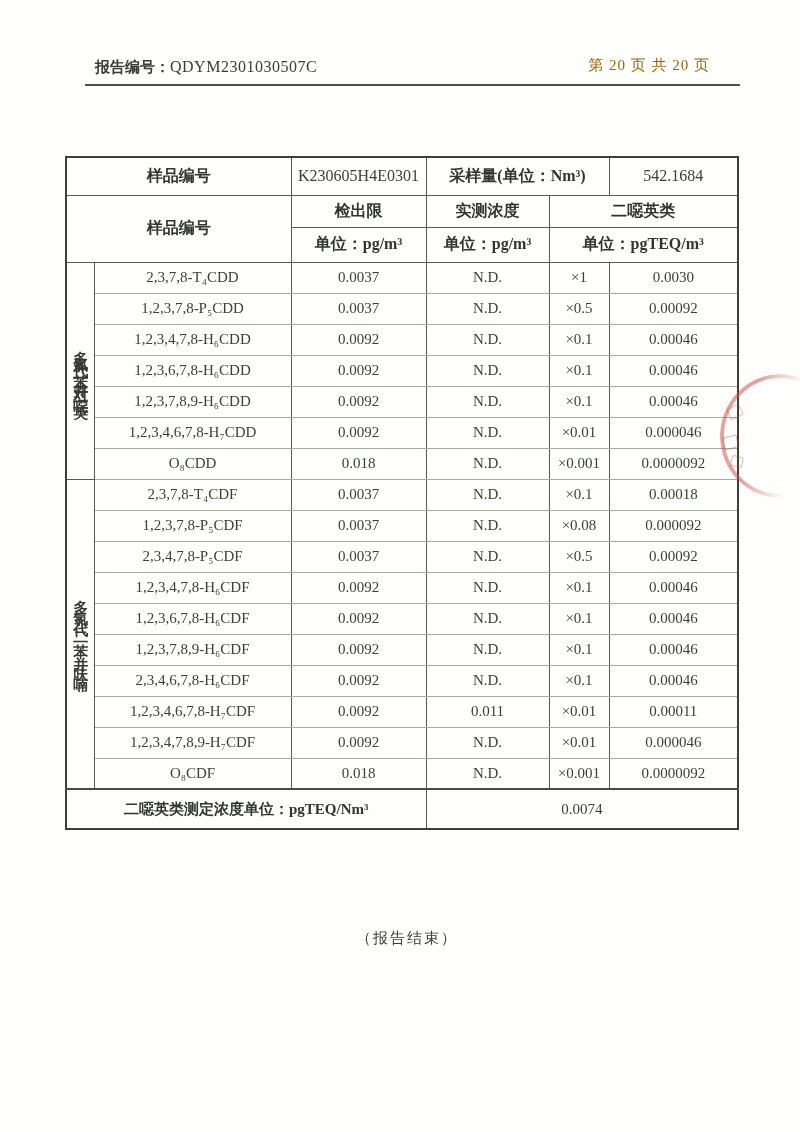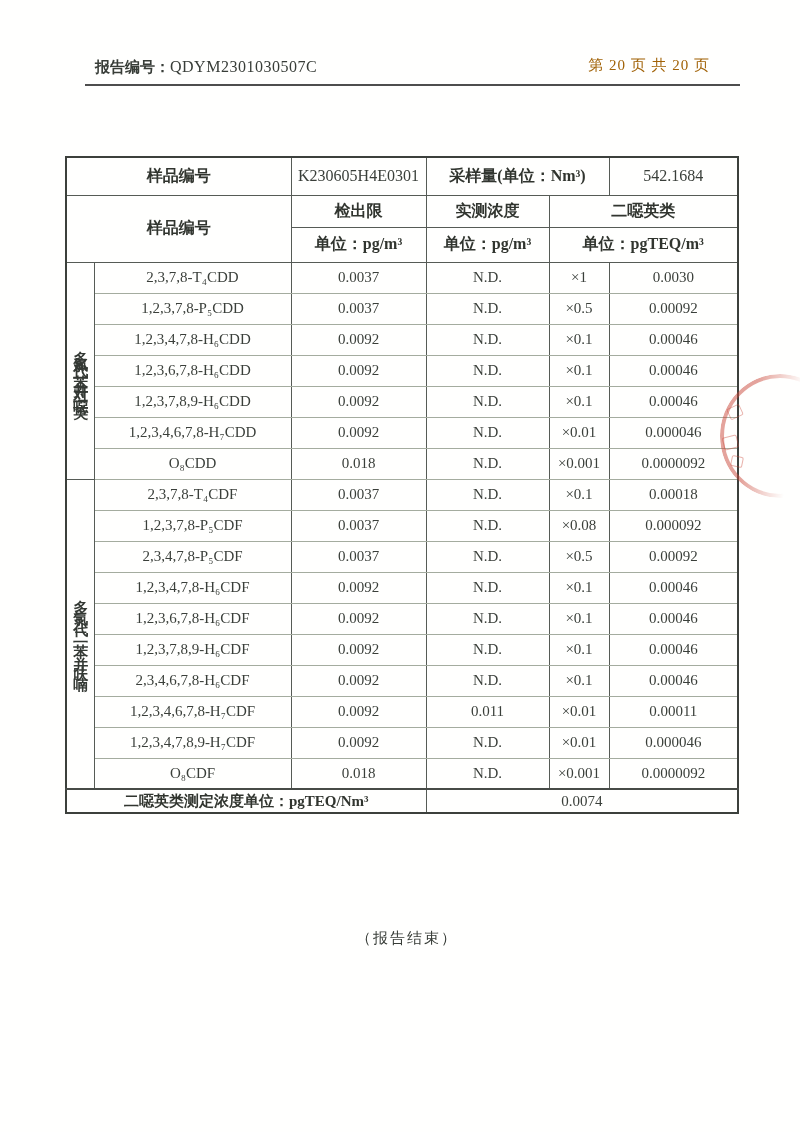--- a/index.html
+++ b/index.html
@@ -19,21 +19,21 @@
   
   .tbl-wrap{position:absolute;left:65px;top:156px;}
   table{border-collapse:collapse;table-layout:fixed;width:672px;border:2px solid #3c403c;}
   td{border:1px solid #565b56;text-align:center;vertical-align:middle;
      font-size:15px;color:#3a3f3a;padding:0 2px;overflow:hidden;}
   .head td{font-size:16px;}
   .b{font-weight:bold;color:#31352f;}
   .r1{height:38px;} .r2{height:32px;} .r3{height:35px;}
   .data-row{height:31px;}
   .data-row td{border-top-color:#a4ac9f;border-bottom-color:#a4ac9f;}
-  .foot-row{height:24px;}
+  .foot-row{height:40px;}
   .foot-row td{border-top:2px solid #474b47;}
   .group-cell{padding:0;text-align:center;vertical-align:middle;
      border-top-color:#565b56 !important;border-bottom-color:#565b56 !important;}
   .vtext{display:inline-block;writing-mode:vertical-rl;text-orientation:upright;
      font-weight:bold;font-size:15px;color:#343934;}
   .g0 .vtext{letter-spacing:6px;}
   .g1 .vtext{letter-spacing:11px;}
   .name-cell{font-size:15px;}
   
   .notes{position:absolute;left:95px;top:843px;font-size:15px;color:#383d38;}

